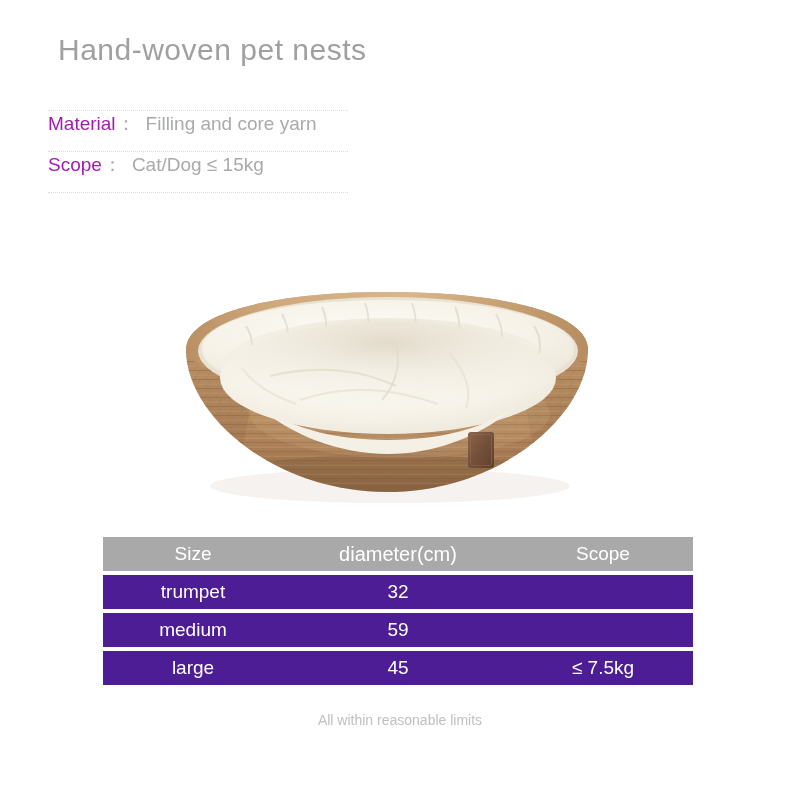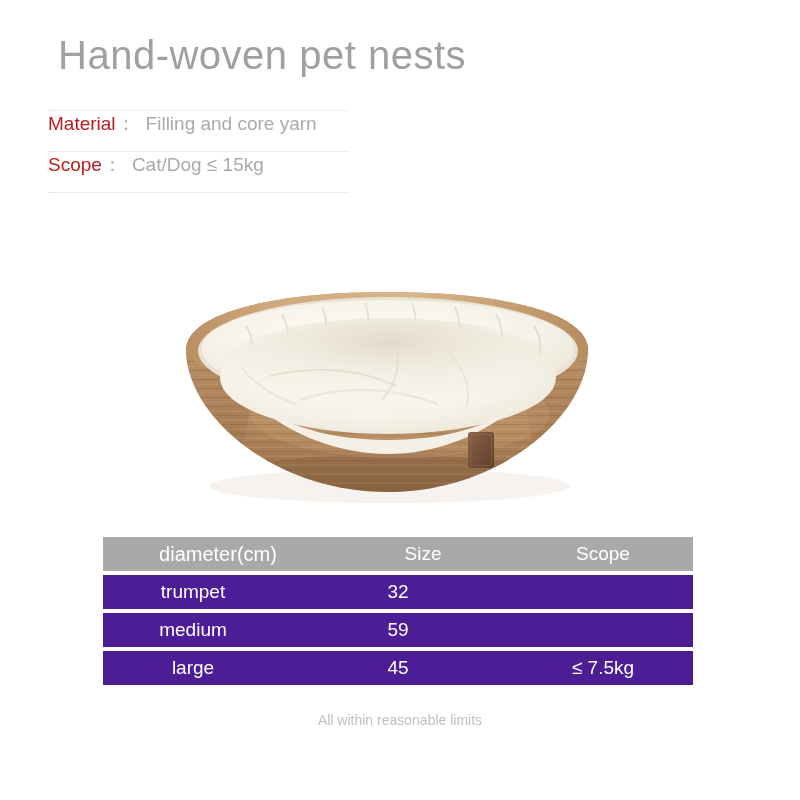--- a/index.html
+++ b/index.html
@@ -13,21 +13,21 @@
     position: relative;
   }
 
   .page { position: relative; width: 800px; height: 800px; }
 
   
   .title {
     position: absolute;
     left: 58px;
     top: 33px;
-    font-size: 40px;
+    font-size: 30px;
     font-weight: 400;
     color: #9fa0a2;
     letter-spacing: 0.5px;
     white-space: nowrap;
   }
 
   
   .specs {
     position: absolute;
     left: 48px;
@@ -40,21 +40,21 @@
     border-top: 1px dotted #dcdcdc;
   }
   .spec-row {
     display: flex;
     align-items: baseline;
     height: 40px;
     white-space: nowrap;
   }
   .spec-label {
     font-size: 19px;
-    color: #b91c1c;
+    color: #a21caf;
     font-weight: 400;
   }
   .spec-colon {
     font-size: 19px;
     color: #a9aaac;
     padding: 0 10px 0 1px;
   }
   .spec-value {
     font-size: 19px;
     color: #a9aaac;
@@ -278,22 +278,22 @@
       <g>
         <rect x="318" y="214" width="26" height="36" rx="3" fill="url(#tagGrad)"></rect>
         <rect x="320.5" y="216.5" width="21" height="31" rx="2" fill="none" stroke="#9a7257" stroke-width="0.8" opacity="0.55"></rect>
       </g>
     </svg>
   </div>
 
   <div class="spec-table">
 
     <div class="trow header">
+      <div class="cell c-size">Size</div>
       <div class="cell c-diam">diameter(cm)</div>
-      <div class="cell c-size">Size</div>
       <div class="cell c-scope">Scope</div>
     </div>
 
     <div class="trow data">
       <div class="cell c-size">trumpet</div>
       <div class="cell c-diam">32</div>
     </div>
 
     <div class="trow data">
       <div class="cell c-size">medium</div>

